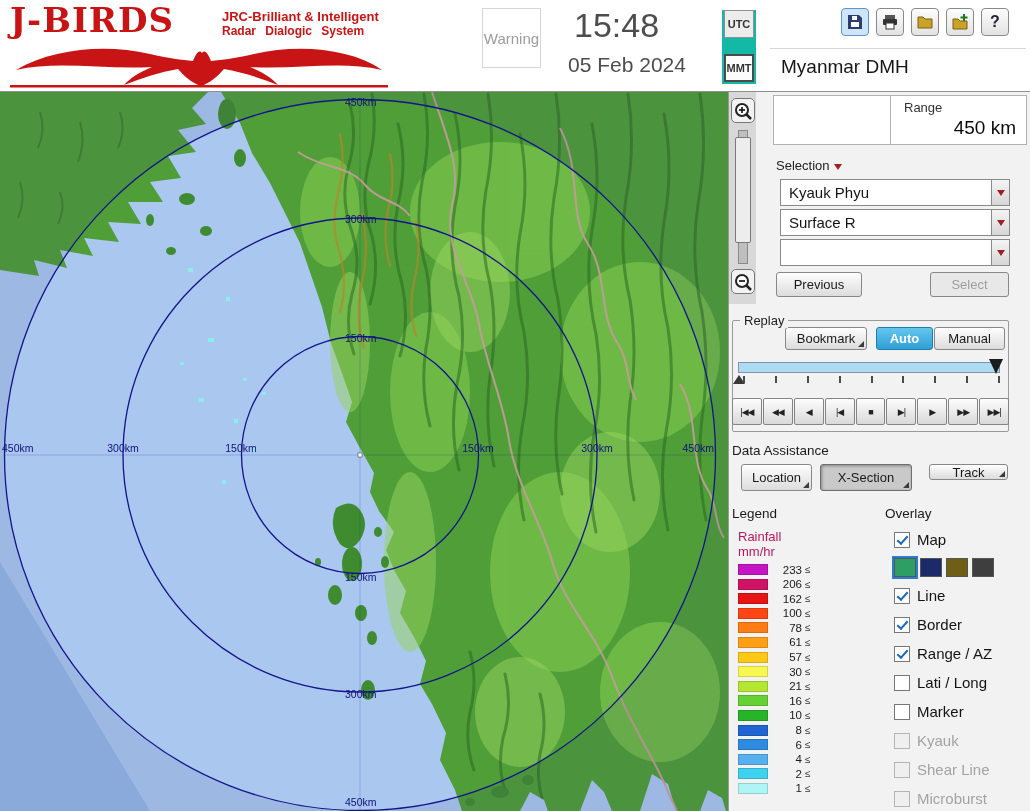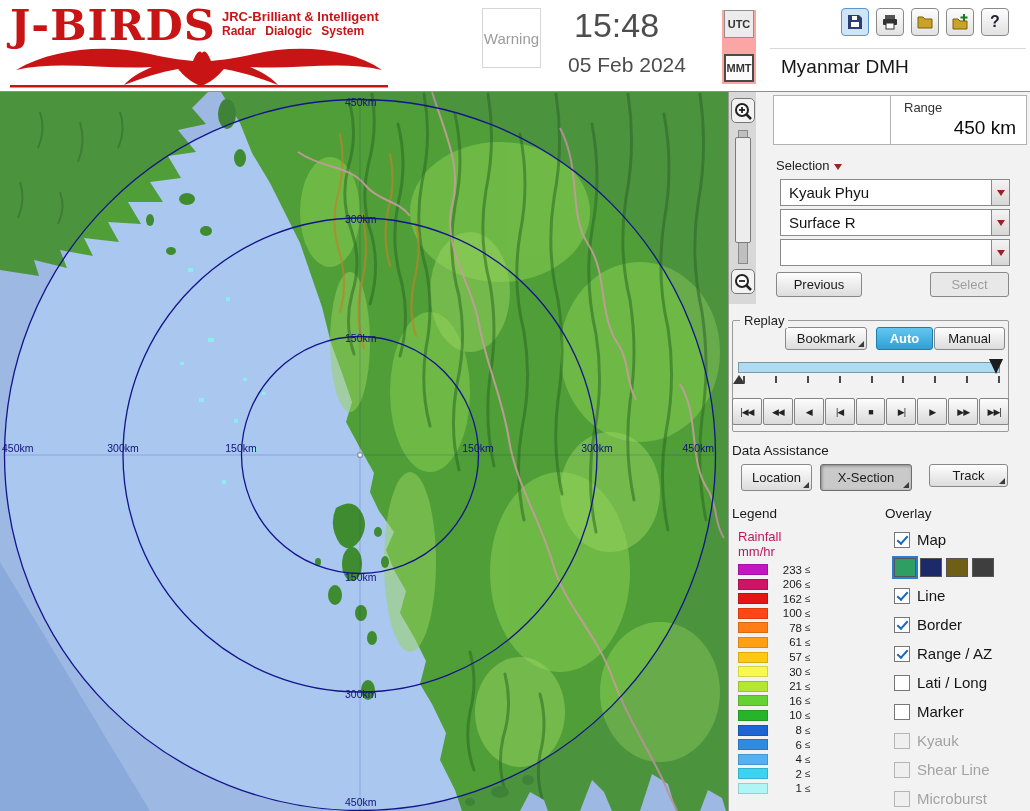--- a/index.html
+++ b/index.html
@@ -2,29 +2,29 @@
 <html><head>
 <meta charset="utf-8">
 <style>
   * { margin:0; padding:0; box-sizing:border-box; }
   html,body { width:1030px; height:811px; }
   body { font-family:"Liberation Sans", sans-serif; background:#fff; overflow:hidden; position:relative; }
   .app { position:absolute; left:0; top:0; width:1030px; height:811px; }
 
   
   header { position:absolute; left:0; top:0; width:1030px; height:92px; background:#fff; border-bottom:1px solid #8f8f8f; z-index:5; }
-  .logo-title { position:absolute; left:10px; top:0px; font-family:"DejaVu Serif", serif; font-weight:bold; font-size:43px; color:#c81414; letter-spacing:1px; }
+  .logo-title { position:absolute; left:10px; top:0px; font-family:"DejaVu Serif", serif; font-weight:bold; font-size:34px; color:#c81414; letter-spacing:1px; }
   .logo-sub { position:absolute; left:222px; top:9px; color:#c81414; }
   .tag1 { font-size:13px; font-weight:bold; }
   .tag2 { font-size:12px; font-weight:bold; word-spacing:6px; }
   .eagle { position:absolute; left:10px; top:40px; }
   .warning-box { position:absolute; left:482px; top:8px; width:59px; height:60px; border:1px solid #d6d6d6; background:#fff; display:flex; align-items:center; justify-content:center; color:#9c9c9c; font-size:15px; }
   .time { position:absolute; left:574px; top:6px; font-size:34px; color:#4d4d4d; }
   .date { position:absolute; left:568px; top:53px; font-size:21px; color:#4d4d4d; }
-  .tzcol { position:absolute; left:722px; top:10px; width:34px; height:74px; background:#fca5a5; }
+  .tzcol { position:absolute; left:722px; top:10px; width:34px; height:74px; background:#14b8a6; }
   .tzbtn { position:absolute; left:2px; width:30px; height:28px; font-size:11px; font-weight:bold; color:#333; background:#ececec; border:1px solid #8f8f8f; cursor:pointer; font-family:inherit; }
   .tzbtn.utc { top:0; }
   .tzbtn.mmt { top:44px; background:#fbfbfb; border:2px solid #4a4a4a; }
   .tool { position:absolute; top:8px; width:28px; height:28px; background:linear-gradient(#fdfdfd,#e2e2e2); border:1px solid #8a8a8a; border-radius:4px; display:flex; align-items:center; justify-content:center; padding:0; cursor:pointer; }
   .tool.save { left:841px; background:#cfe4f7; border-color:#5a96d0; }
   .tool.print { left:876px; } .tool.open { left:911px; } .tool.export { left:946px; }
   .tool.help { left:981px; font-weight:bold; font-size:16px; color:#223; font-family:inherit; }
   .hdr-divider { position:absolute; left:770px; top:48px; width:256px; height:1px; background:#d8d8d8; }
   .station { position:absolute; left:781px; top:56px; font-size:19px; color:#161616; }
 
@@ -57,21 +57,21 @@
   .timeline { left:9px; top:270px; width:262px; height:11px; background:#addcf2; border:1px solid #7d96a8; }
   .timeline-pin { position:absolute; right:-4px; top:-4px; width:0; height:0; border-left:7px solid transparent; border-right:7px solid transparent; border-top:15px solid #1c1c1c; }
   .tick-strip { left:14px; top:284px; width:257px; height:8px; display:flex; justify-content:space-between; }
   .tick { width:2px; height:7px; background:#4a4a4a; }
   .tick-start { left:4px; top:283px; width:0; height:0; border-left:6px solid transparent; border-right:6px solid transparent; border-bottom:9px solid #383838; }
   .playbar { left:3px; top:306px; width:277px; height:27px; display:flex; gap:1px; }
   .pbtn { flex:1; font-size:9px; letter-spacing:-1px; background:linear-gradient(#fdfdfd,#d9d9d9); border:1px solid #858585; color:#222; padding:0; display:flex; align-items:center; justify-content:center; border-radius:2px; cursor:pointer; font-family:inherit; }
   .da-label { left:3px; top:351px; font-size:13.5px; color:#1a1a1a; }
   .loc { left:12px; top:372px; width:71px; height:27px; }
   .xsec { left:91px; top:372px; width:92px; height:27px; background:#c9c9c9; box-shadow:inset 1px 1px 3px rgba(0,0,0,.35); border-color:#6e6e6e; }
-  .track { left:200px; top:372px; width:79px; height:23px; }
+  .track { left:200px; top:372px; width:79px; height:16px; }
   .legend-label { left:3px; top:414px; font-size:13.5px; color:#1a1a1a; }
   .overlay-label { left:156px; top:414px; font-size:13.5px; color:#1a1a1a; }
   .legend-unit { left:9px; top:437px; font-size:13px; color:#be185d; line-height:15px; }
   .legend-rows { left:9px; top:472px; display:flex; flex-direction:column; }
   .lrow { display:flex; align-items:center; height:11px; margin-bottom:3.6px; }
   .lswatch { width:30px; height:11px; border:1px solid rgba(0,0,0,.15); }
   .lval { width:30px; text-align:right; font-size:11.5px; color:#1a1a1a; margin-left:4px; }
   .lte { font-size:10px; color:#333; margin-left:3px; }
   .overlay-col { left:165px; top:439px; width:137px; }
   .orow { display:flex; align-items:center; height:17px; margin-bottom:12px; }

